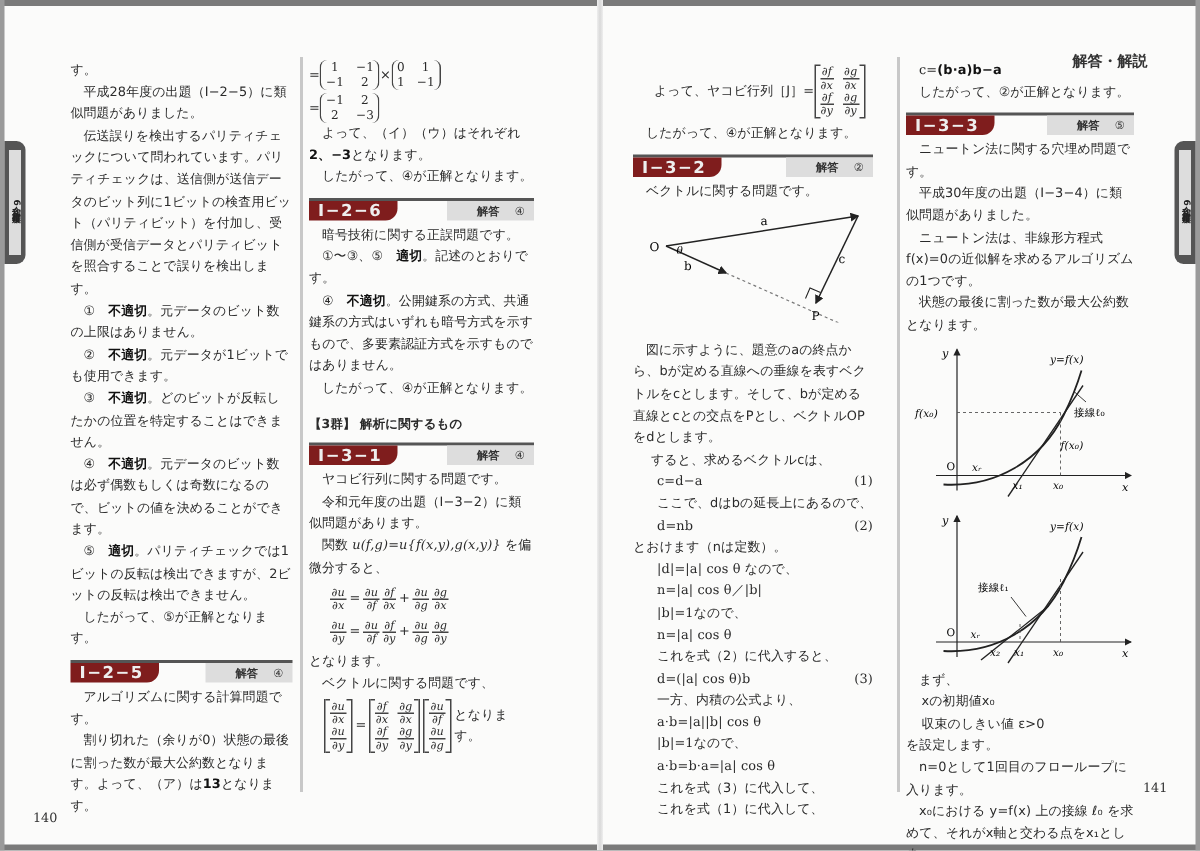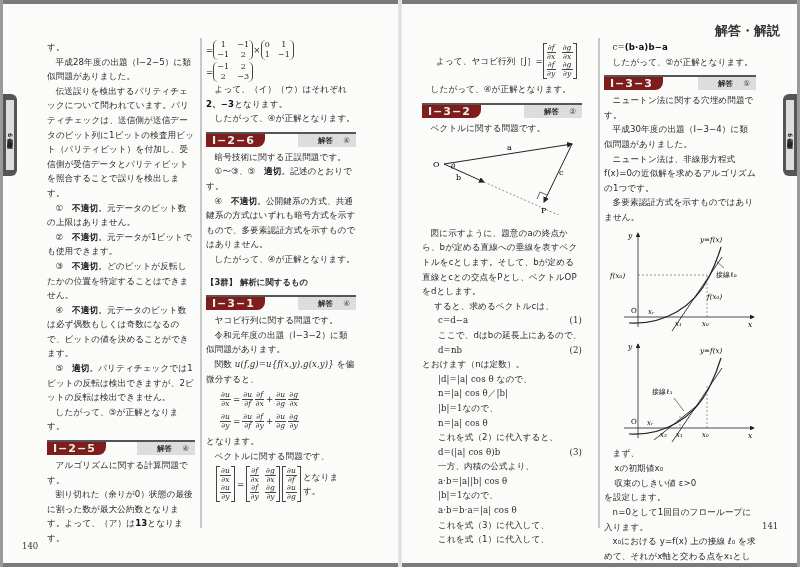--- a/index.html
+++ b/index.html
@@ -29,21 +29,21 @@
   .serif{font-family:"DejaVu Serif","Liberation Serif",serif;}
   .eqline{display:flex;justify-content:space-between;padding-left:12px;}
   .pm{display:inline-flex;align-items:center;vertical-align:middle;font-family:"DejaVu Serif","Liberation Serif",serif;font-size:8px;}
   .mat{display:inline-grid;grid-template-columns:auto auto;column-gap:8px;row-gap:0;line-height:10px;padding:0 3px;border-left:1px solid #444;border-right:1px solid #444;border-radius:5px;text-align:center;}
   .bmat{display:inline-grid;column-gap:6px;line-height:9px;padding:1px 3px;border-left:1px solid #444;border-right:1px solid #444;text-align:center;position:relative;}
   .bmat:before,.bmat:after{content:"";position:absolute;width:3px;height:100%;top:0;border-top:1px solid #444;border-bottom:1px solid #444;box-sizing:border-box;}
   .bmat:before{left:0;} .bmat:after{right:0;}
   .frac{display:inline-flex;flex-direction:column;align-items:center;font-family:"DejaVu Serif","Liberation Serif",serif;font-style:italic;font-size:7.5px;line-height:8px;}
   .frac .n{border-bottom:0.8px solid #444;padding:0 1px;}
   .pagenum{position:absolute;font-size:8.5px;color:#333;font-family:"DejaVu Serif","Liberation Serif",serif;}
-  .runhead{position:absolute;font-size:13px;font-weight:bold;color:#333;}
+  .runhead{position:absolute;font-size:10px;font-weight:bold;color:#333;margin-top:12px;}
   svg text{font-family:"DejaVu Serif","Liberation Serif",serif;}
 </style>
 </head>
 <body>
 
 <div class="spread">
   <div class="topline"></div>
   <div class="botline"></div>
   <div class="leftedge"></div>
   <div class="rightedge"></div>
@@ -332,21 +332,21 @@
   <div class="col" style="left:604px;top:40px;width:152px;">
     <p class="ind"><span class="serif">c=</span><span class="b">(b·a)b−a</span></p>
     <p class="ind">したがって、②が正解となります。</p>
     <div class="sechead">
       <span class="num">Ⅰ−3−3</span>
       <span class="ans"><b>解答</b><span>⑤</span></span>
     </div>
     <p class="ind">ニュートン法に関する穴埋め問題です。</p>
     <p class="ind">平成30年度の出題（Ⅰ−3−4）に類似問題がありました。</p>
     <p class="ind">ニュートン法は、非線形方程式f(x)=0の近似解を求めるアルゴリズムの1つです。</p>
-    <p class="ind">多要素認証方式を示すものではありません。</p>
+    <p class="ind">状態の最後に割った数が最大公約数となります。</p>
 
     <svg width="152" height="105" viewBox="0 0 152 105" style="display:block;margin-top:2px;">
       <defs>
           <marker id="ax" markerWidth="6" markerHeight="6" refX="5" refY="3" orient="auto">
             <path d="M0,0 L6,3 L0,6 Z" fill="#222"></path>
           </marker>
         </defs>
       <line x1="34" y1="100" x2="34" y2="6" stroke="#222" stroke-width="0.8" marker-end="url(#ax)"></line>
       <line x1="20" y1="90" x2="150" y2="90" stroke="#222" stroke-width="0.8" marker-end="url(#ax)"></line>
       <path d="M25,96 C60,98 90,80 105,50 C110,40 114,30 117,20" fill="none" stroke="#222" stroke-width="1.2"></path>

